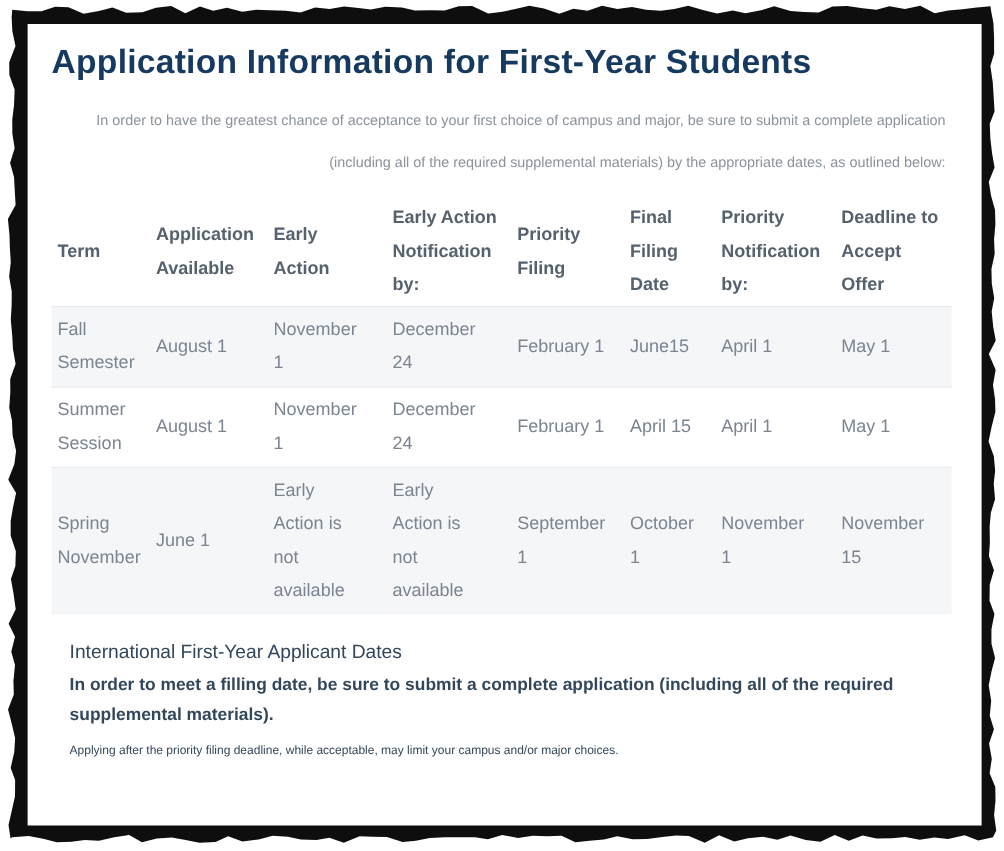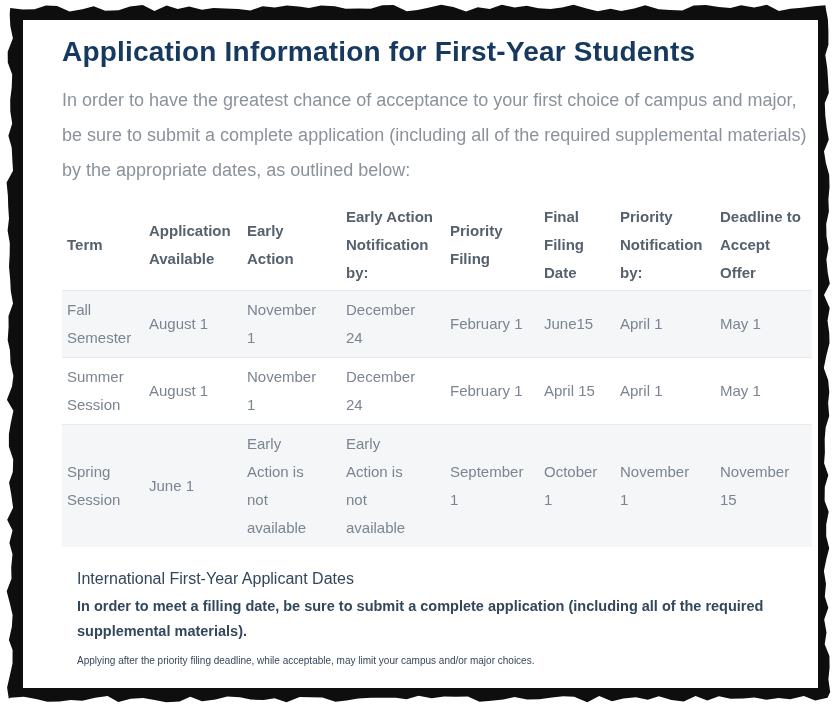--- a/index.html
+++ b/index.html
@@ -3,23 +3,23 @@
 <meta charset="utf-8">
 <style>
   :root{
     --title:#16395f; --body_text:#8a929b; --header_text:#56616e; --cell_text:#7b8591;
     --stripe:#f5f6f8; --row_border:#e7eaee; --footer_text:#33475b; --frame:#0e0e0e; --page_bg:#ffffff;
   }
   *{box-sizing:border-box;margin:0;padding:0;}
   html,body{width:837px;height:709px;background:#fff;overflow:hidden;}
   body{font-family:"Liberation Sans", sans-serif;position:relative;}
   .frame-svg{position:absolute;left:0;top:0;z-index:5;pointer-events:none;}
-  .content{position:absolute;left:37px;top:20px;width:795px;height:468px;background:var(--page_bg);z-index:1;padding:16px 0 16px 25px;}
+  .content{position:absolute;left:18px;top:20px;width:795px;height:468px;background:var(--page_bg);z-index:1;padding:16px 0 16px 25px;}
   h1.page-title{font-size:28px;font-weight:bold;color:var(--title);letter-spacing:.2px;}
-  p.intro{margin-top:15px;font-size:18px;line-height:35px;color:var(--body_text);width:745px;}
+  p.intro{margin-top:15px;font-size:12px;line-height:35px;color:var(--body_text);width:745px;text-align:right;}
   table.dates{border-collapse:collapse;table-layout:fixed;width:750px;margin-top:12px;}
   table.dates th, table.dates td{text-align:left;vertical-align:middle;line-height:28px;font-size:15px;overflow:visible;}
   table.dates th{color:var(--header_text);font-weight:bold;padding:3px 8px 3px 5px;height:90px;border-bottom:1px solid var(--row_border);}
   table.dates td{color:var(--cell_text);font-weight:normal;padding:5px 12px 5px 5px;border-bottom:1px solid var(--row_border);}
   table.dates tr.stripe td{background:var(--stripe);}
   table.dates tbody tr:last-child td{border-bottom:none;}
   
   table.dates th:nth-child(2){padding-right:6px;}
   table.dates th:nth-child(3){padding-right:14px;}
   table.dates td:nth-child(3){padding-right:26px;}
@@ -82,21 +82,21 @@
           <td>Summer Session</td>
           <td>August 1</td>
           <td>November 1</td>
           <td>December 24</td>
           <td>February 1</td>
           <td>April 15</td>
           <td>April 1</td>
           <td>May 1</td>
         </tr>
         <tr class="stripe">
-          <td>Spring Session</td>
+          <td>Spring November</td>
           <td>June 1</td>
           <td>Early Action is not available</td>
           <td>Early Action is not available</td>
           <td>September 1</td>
           <td>October 1</td>
           <td>November 1</td>
           <td>November 15</td>
         </tr>
       </tbody>
   </table>

